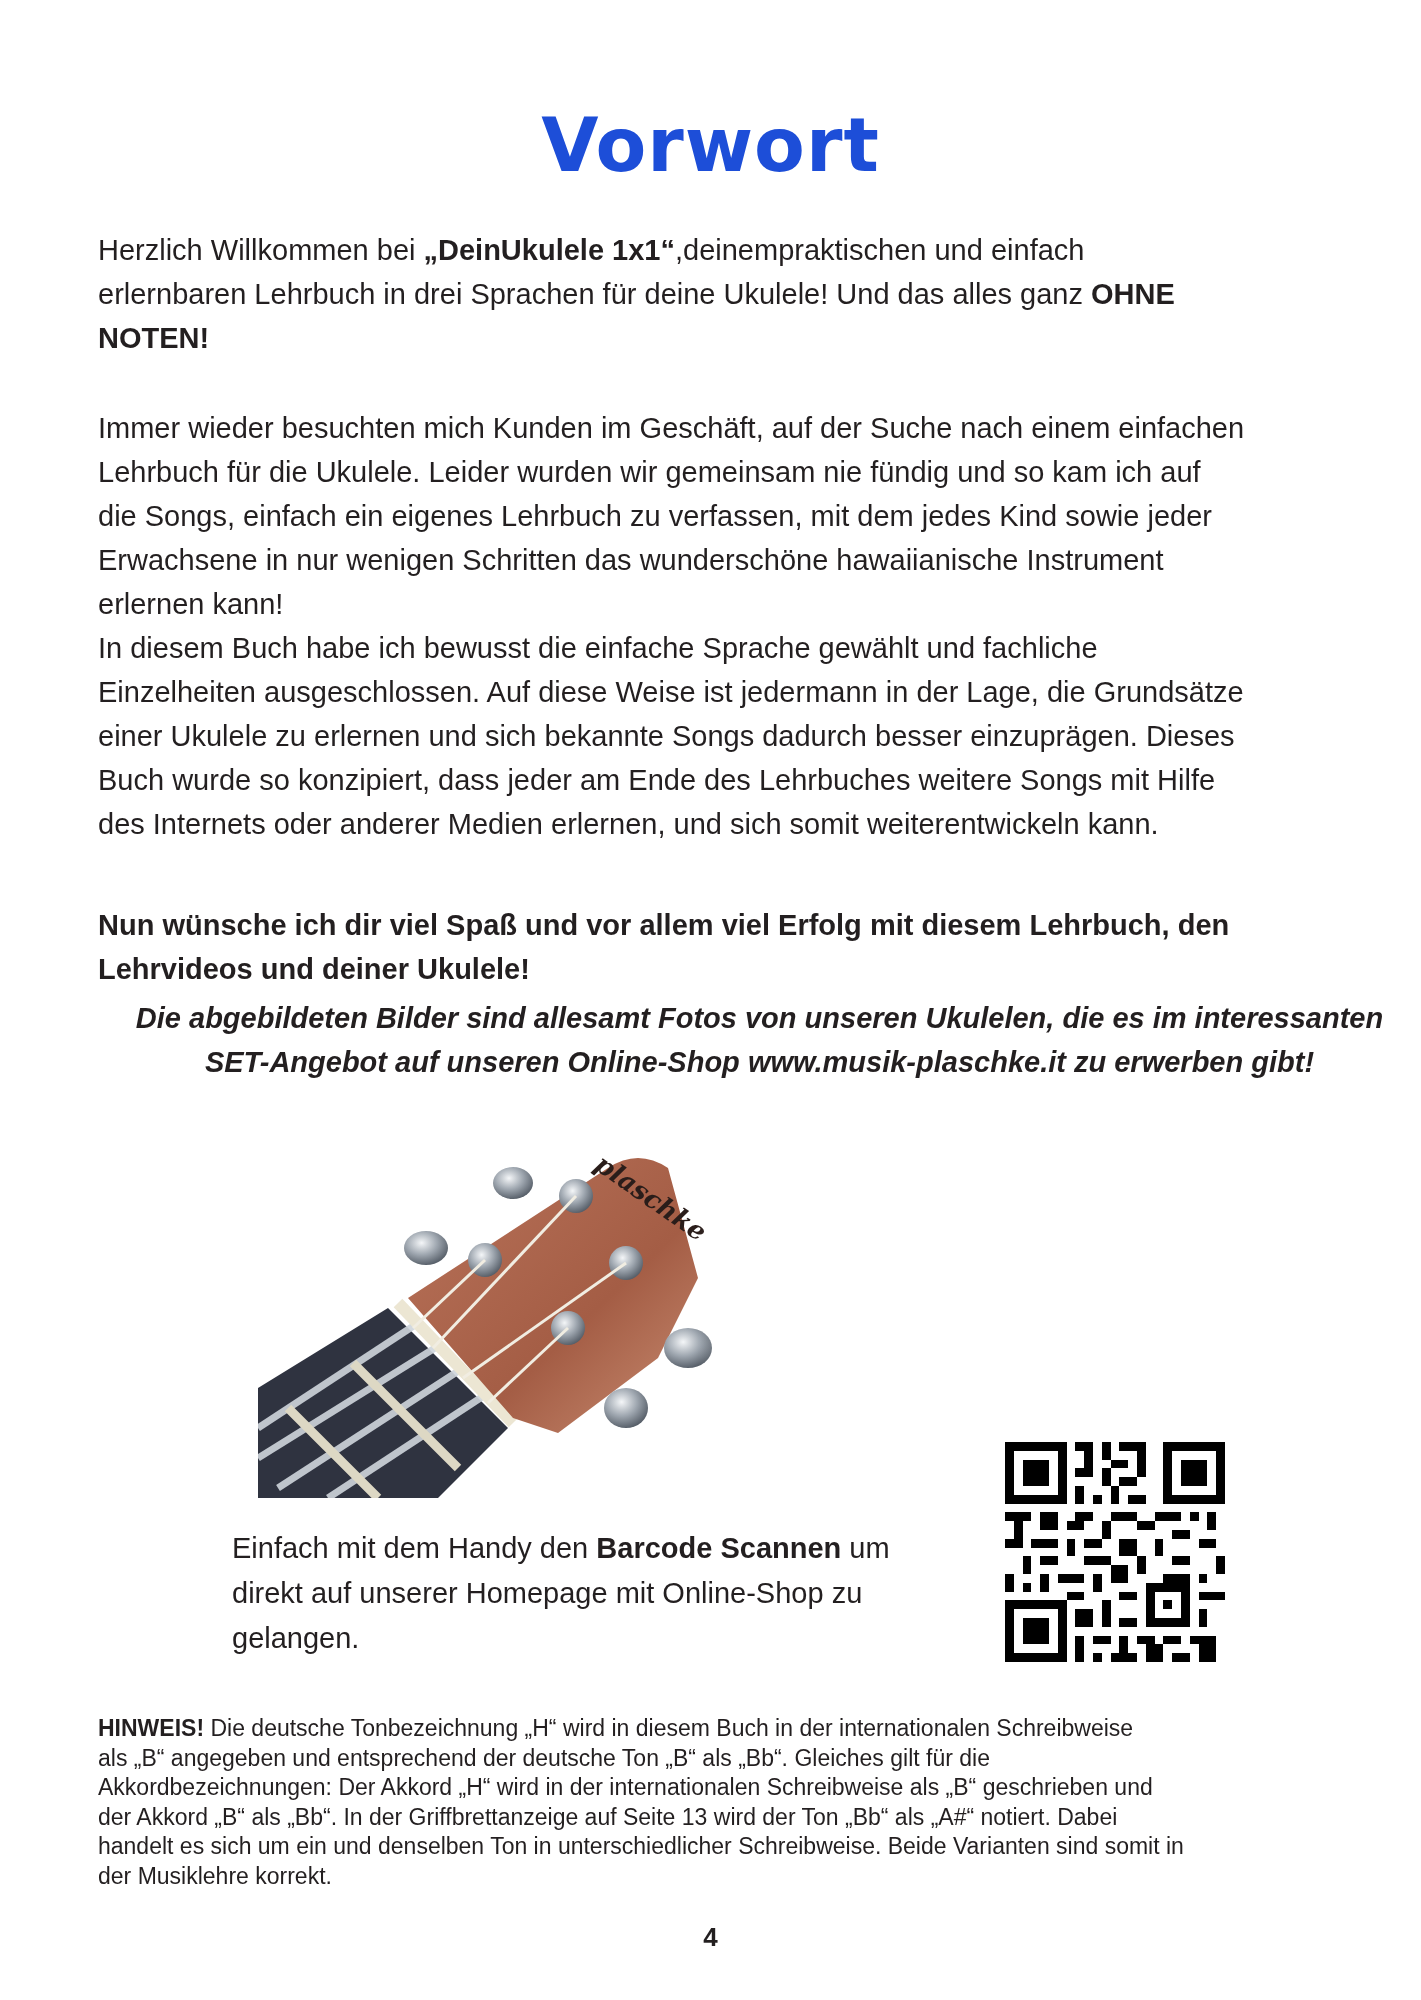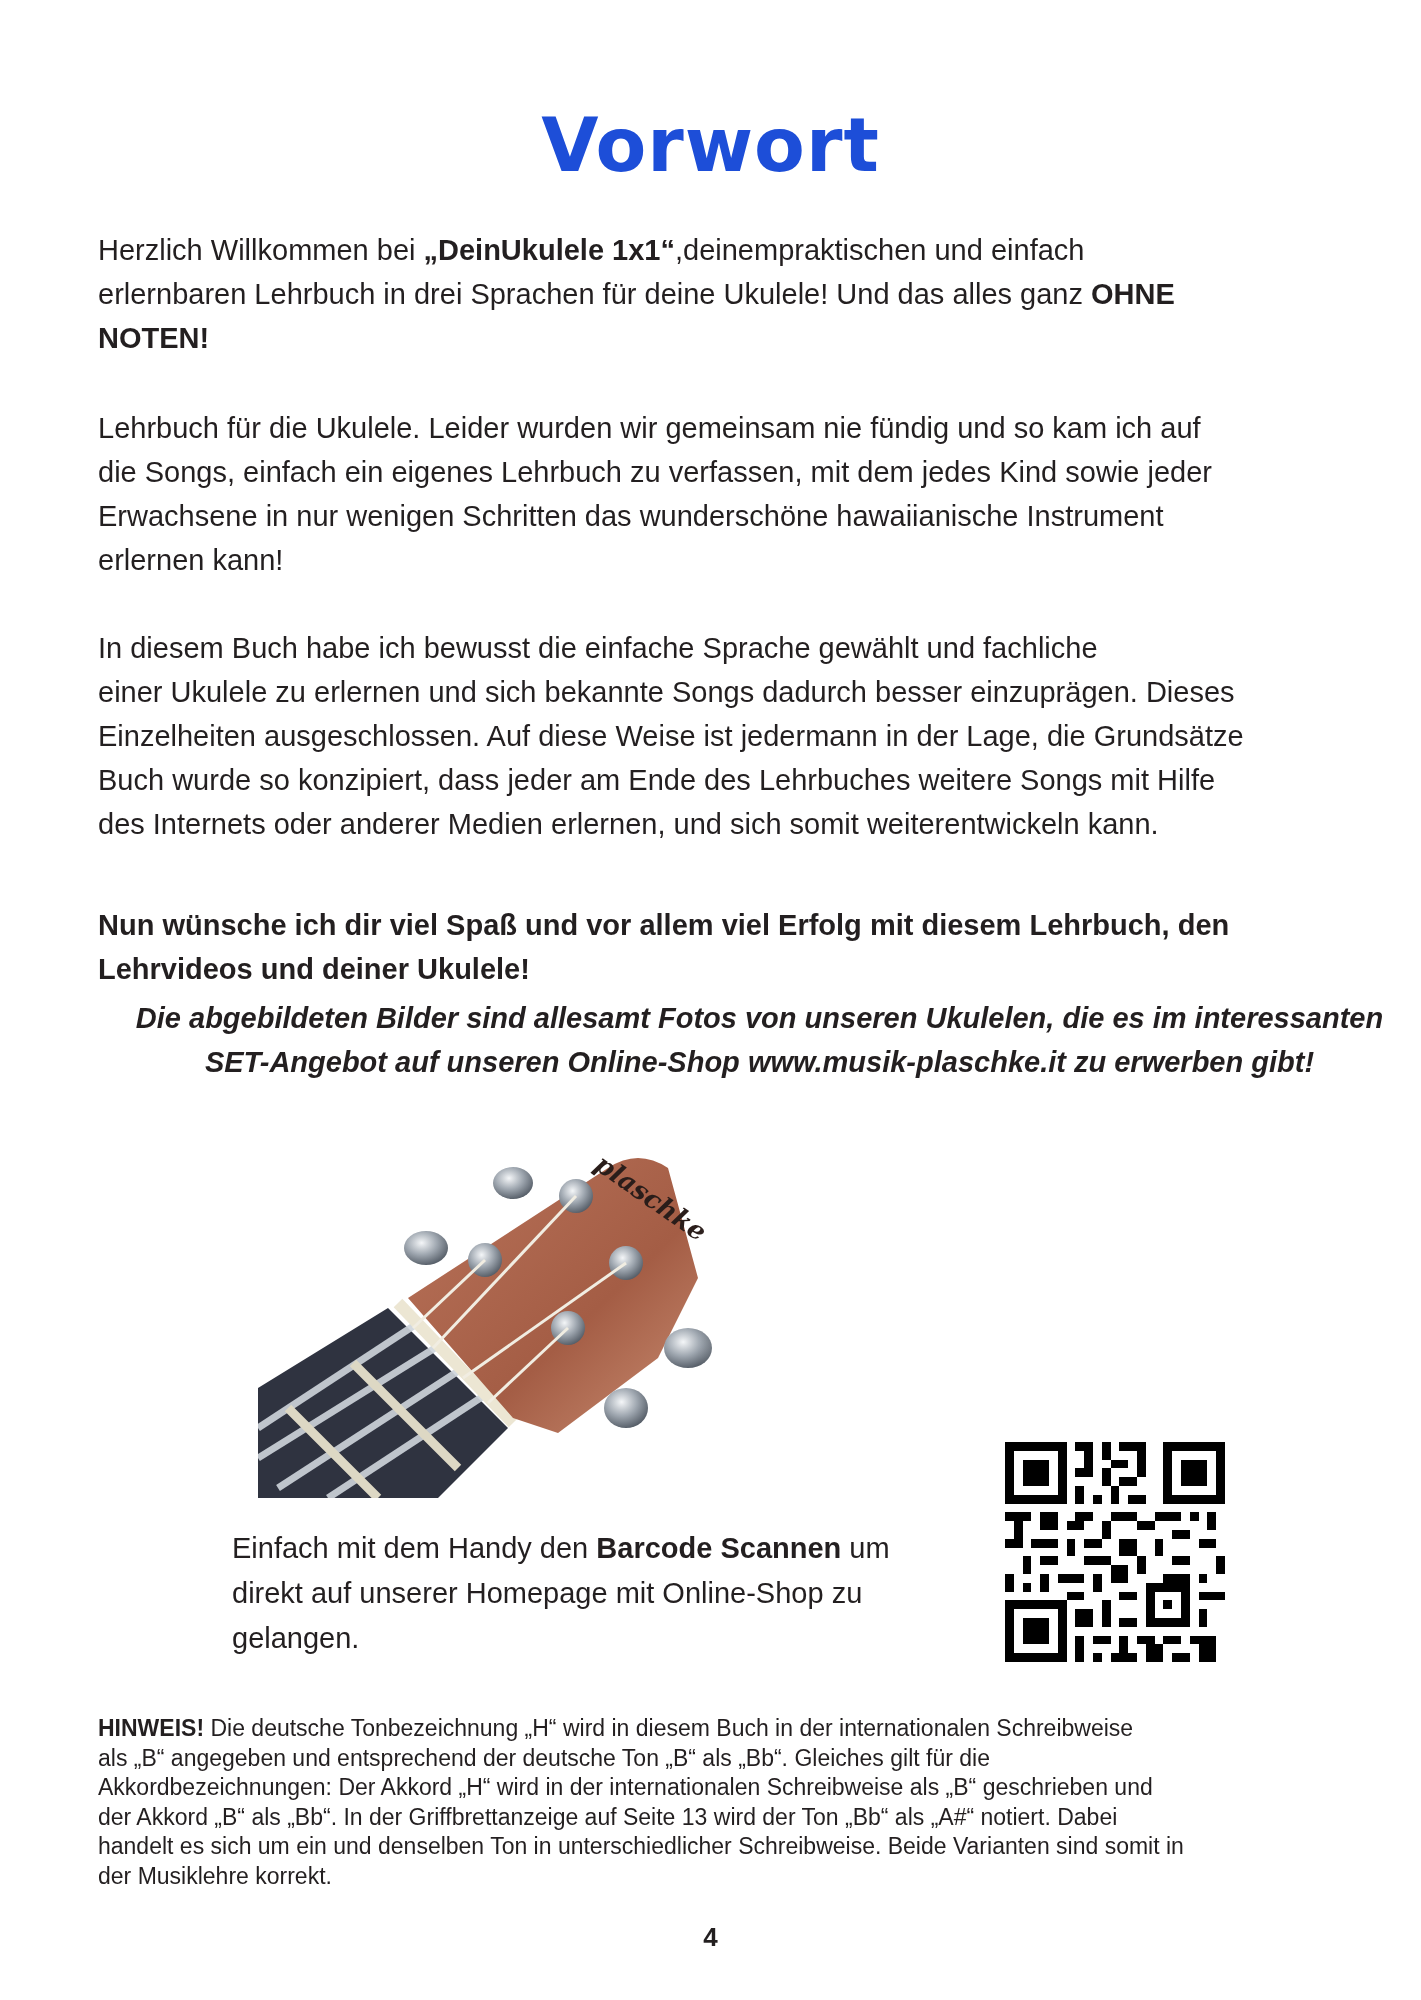--- a/index.html
+++ b/index.html
@@ -30,30 +30,31 @@
 
 <h1 class="title">Vorwort</h1>
 
 <p class="para p1">
   <span class="line"><span>Herzlich Willkommen bei </span><b>„DeinUkulele 1x1“</b><span>,deinempraktischen und einfach</span></span>
   <span class="line"><span>erlernbaren Lehrbuch in drei Sprachen für deine Ukulele! Und das alles ganz </span><b>OHNE</b></span>
   <span class="line"><b>NOTEN!</b></span>
 </p>
 
 <p class="para p2">
+  <span class="line">Immer wieder besuchten mich Kunden im Geschäft, auf der Suche nach einem einfachen</span>
   <span class="line">Lehrbuch für die Ukulele. Leider wurden wir gemeinsam nie fündig und so kam ich auf</span>
   <span class="line">die Songs, einfach ein eigenes Lehrbuch zu verfassen, mit dem jedes Kind sowie jeder</span>
   <span class="line">Erwachsene in nur wenigen Schritten das wunderschöne hawaiianische Instrument</span>
   <span class="line">erlernen kann!</span>
 </p>
 
 <p class="para p3">
   <span class="line">In diesem Buch habe ich bewusst die einfache Sprache gewählt und fachliche</span>
+  <span class="line">Einzelheiten ausgeschlossen. Auf diese Weise ist jedermann in der Lage, die Grundsätze</span>
   <span class="line">einer Ukulele zu erlernen und sich bekannte Songs dadurch besser einzuprägen. Dieses</span>
-  <span class="line">Einzelheiten ausgeschlossen. Auf diese Weise ist jedermann in der Lage, die Grundsätze</span>
   <span class="line">Buch wurde so konzipiert, dass jeder am Ende des Lehrbuches weitere Songs mit Hilfe</span>
   <span class="line">des Internets oder anderer Medien erlernen, und sich somit weiterentwickeln kann.</span>
 </p>
 
 <p class="para p4">
   <span class="line">Nun wünsche ich dir viel Spaß und vor allem viel Erfolg mit diesem Lehrbuch, den</span>
   <span class="line">Lehrvideos und deiner Ukulele!</span>
 </p>
 
 <p class="para p5">

